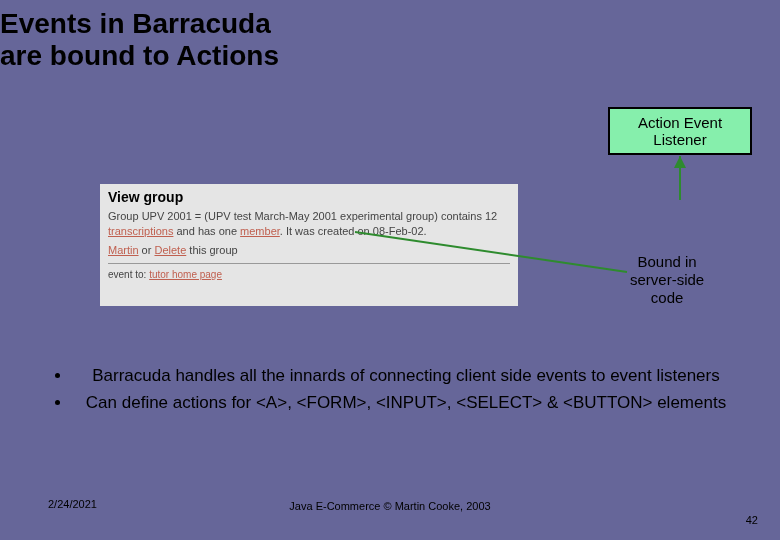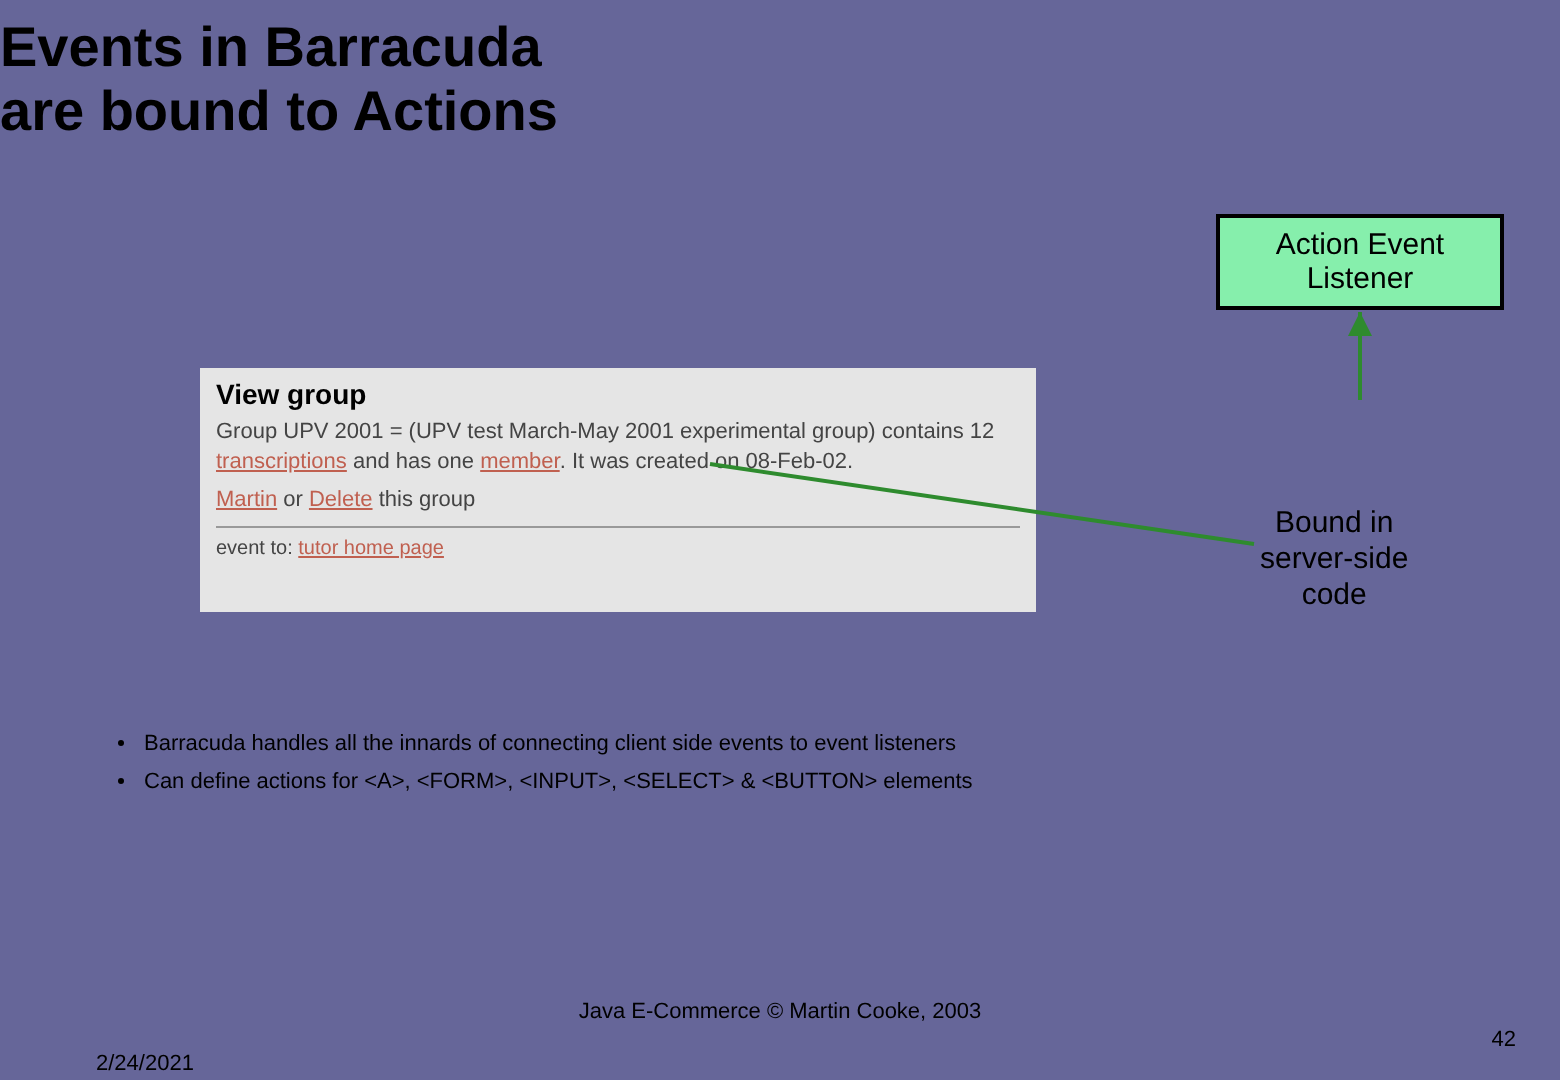--- a/index.html
+++ b/index.html
@@ -82,34 +82,35 @@
     color: #000000;
     line-height: 1.2;
     text-align: center;
   }
   .bullets {
     position: absolute;
     top: 365px;
     left: 48px;
     right: 40px;
     color: #000;
-    font-size: 11px;
+    font-size: 17px;
     line-height: 1.35;
+    text-align: center;
   }
   .bullets ul {
     margin: 0;
     padding-left: 24px;
     list-style: disc;
   }
   .bullets li {
     margin-bottom: 4px;
   }
   .footer-date {
     position: absolute;
-    bottom: 2px;
+    bottom: 30px;
     left: 48px;
     font-size: 11px;
     color: #000;
   }
   .footer-center {
     position: absolute;
     bottom: 28px;
     left: 0;
     width: 100%;
     text-align: center;

